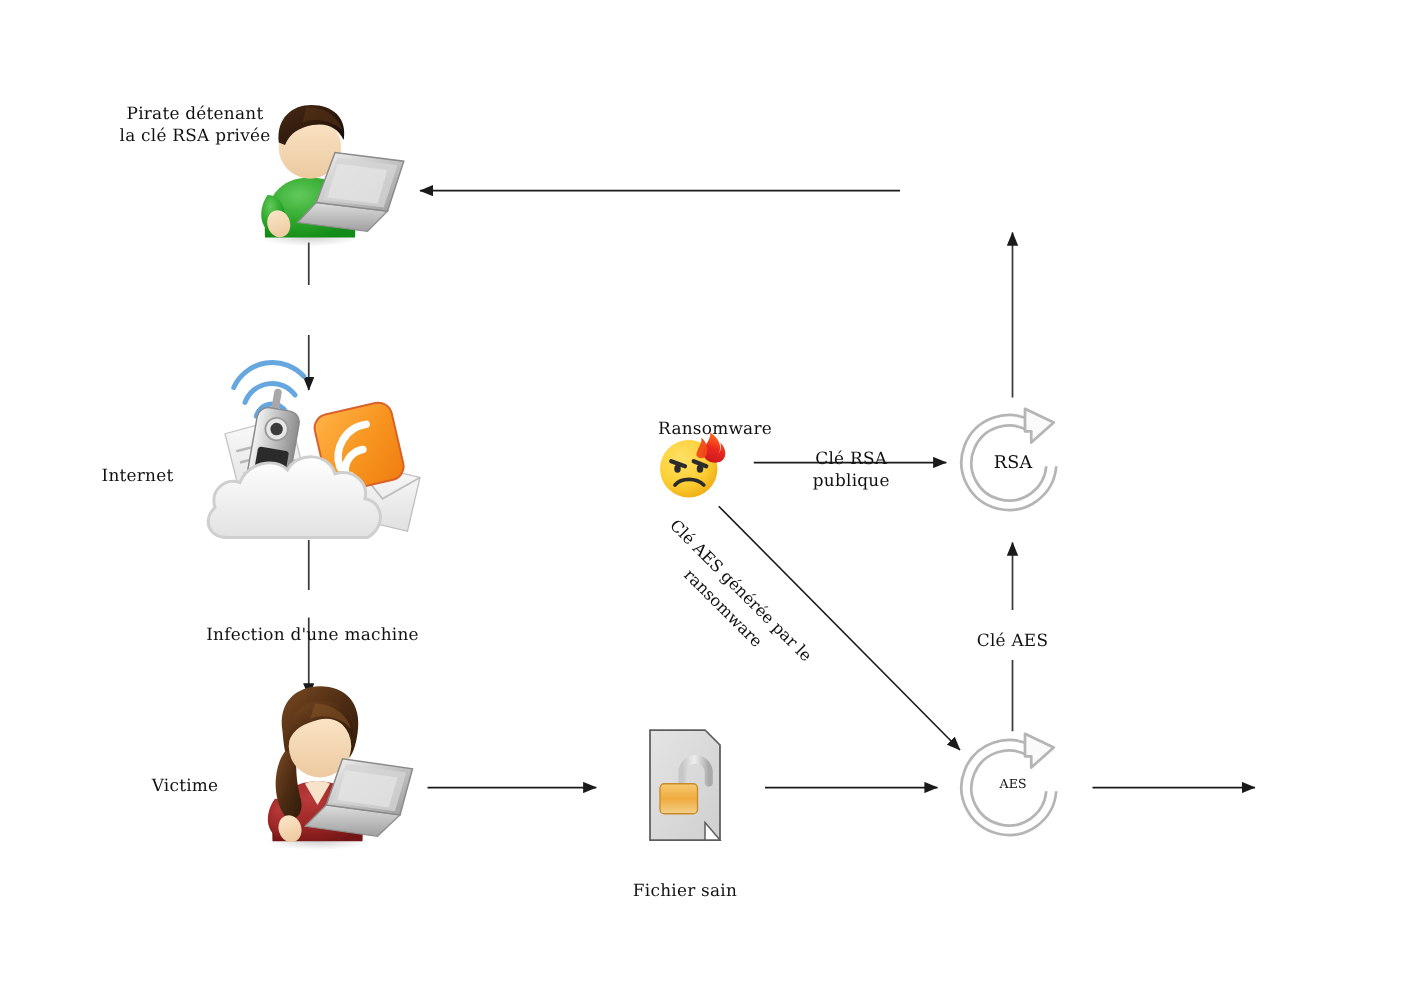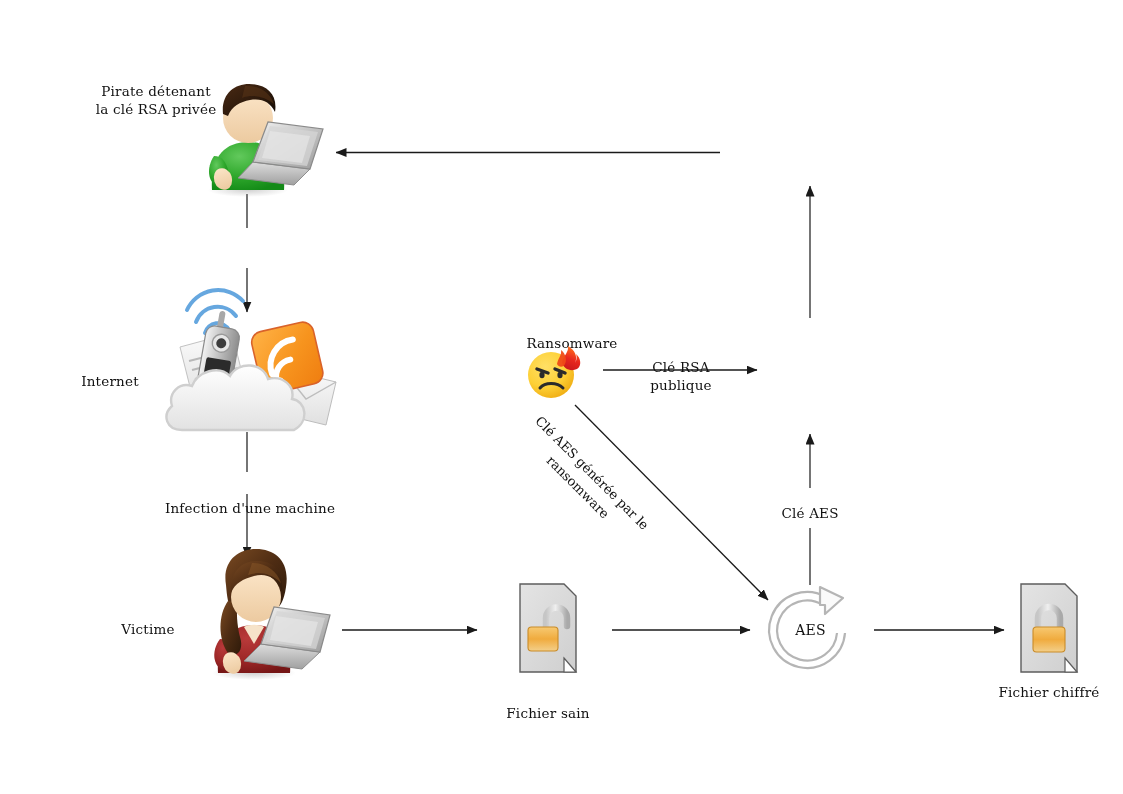--- a/index.html
+++ b/index.html
@@ -286,30 +286,40 @@
       <ellipse cx="18" cy="33" rx="2.6" ry="3.2" fill="#2b2b2b"></ellipse>
       <ellipse cx="36" cy="33" rx="2.6" ry="3.2" fill="#2b2b2b"></ellipse>
 
       <path d="M16 46 C21 40 33 40 39 46" stroke="#2b2b2b" stroke-width="3" fill="none" stroke-linecap="round"></path>
 
       <path d="M38 20 C40 13 45 10 44 4 C51 8 54 15 51 21 C53 18 53 14 52 12 C57 16 58 24 53 27 C47 30 39 27 38 20 Z" fill="url(#gFlame)"></path>
       <path d="M33 22 C34 16 38 13 37 8 C42 12 43 18 41 22 C40 25 35 26 33 22 Z" fill="#ef4b17" opacity="0.95"></path>
     </svg>
   </div>
 
+  <div class="node" style="left:763px; top:323px; width:95px; height:95px;">
+    <svg width="95" height="95" viewBox="0 0 95 95">
+      <g fill="none" stroke="#b5b5b5" stroke-width="2.2">
+        <path d="M63 14 A38 38 0 1 0 82 50"></path>
+        <path d="M60 22 A30 30 0 1 0 74 50"></path>
+      </g>
+      <path d="M57 4 L80 15 L62 31 L62 22 L57 22 Z" fill="#fafafa" stroke="#b5b5b5" stroke-width="2.2" stroke-linejoin="round"></path>
+    </svg>
+    <div class="lbl" style="left:0; top:38px; width:95px; text-align:center; font-size:14px;">RSA</div>
+  </div>
 
   <div class="node" style="left:763px; top:583px; width:95px; height:95px;">
     <svg width="95" height="95" viewBox="0 0 95 95">
       <g fill="none" stroke="#b5b5b5" stroke-width="2.2">
         <path d="M63 14 A38 38 0 1 0 82 50"></path>
         <path d="M60 22 A30 30 0 1 0 74 50"></path>
       </g>
       <path d="M57 4 L80 15 L62 31 L62 22 L57 22 Z" fill="#fafafa" stroke="#b5b5b5" stroke-width="2.2" stroke-linejoin="round"></path>
     </svg>
-    <div class="lbl" style="left:0; top:38px; width:95px; text-align:center; font-size:14px;">AES</div>
+    <div class="lbl" style="left:0; top:38px; width:95px; text-align:center; font-size:10px;">AES</div>
   </div>
 
   <div class="node" style="left:517px; top:582px; width:62px; height:92px;">
     <svg width="62" height="92" viewBox="0 0 62 92">
       <defs>
         <linearGradient id="gDoc" x1="0" y1="0" x2="1" y2="1">
           <stop offset="0%" stop-color="#e4e4e4"></stop>
           <stop offset="100%" stop-color="#cfcfcf"></stop>
         </linearGradient>
         <linearGradient id="gLock" x1="0" y1="0" x2="0" y2="1">
@@ -326,24 +336,14 @@
       <path d="M2 2 L46 2 L60 76 L2 90 Z" fill="none"></path>
       <path d="M3 2 L47 2 L59 14 L59 90 L3 90 Z" fill="url(#gDoc)" stroke="#5d5d5d" stroke-width="1.4"></path>
       <path d="M47 76 L59 90 L47 90 Z" fill="#ffffff" stroke="#5d5d5d" stroke-width="1.2"></path>
 
       <path d="M29 47 L29 36 A10.5 10.5 0 0 1 50 36 L50 44" fill="none" stroke="url(#gShackle)" stroke-width="6.5" stroke-linecap="round"></path>
       <rect x="11" y="45" width="30" height="24" rx="3.5" fill="url(#gLock)" stroke="#c98b28" stroke-width="1.1"></rect>
     </svg>
     <div class="lbl" style="left:-54px; top:98px; width:170px; text-align:center;margin-top:24px;">Fichier sain</div>
   </div>
 
-  <div class="node" style="left:1018px; top:582px; width:62px; height:92px;">
-    <svg width="62" height="92" viewBox="0 0 62 92">
-      <path d="M3 2 L47 2 L59 14 L59 90 L3 90 Z" fill="url(#gDoc)" stroke="#5d5d5d" stroke-width="1.4"></path>
-      <path d="M47 76 L59 90 L47 90 Z" fill="#ffffff" stroke="#5d5d5d" stroke-width="1.2"></path>
-
-      <path d="M20 47 L20 36 A11 11 0 0 1 42 36 L42 47" fill="none" stroke="url(#gShackle)" stroke-width="6.5" stroke-linecap="round"></path>
-      <rect x="15" y="45" width="32" height="25" rx="3.5" fill="url(#gLock)" stroke="#c98b28" stroke-width="1.1"></rect>
-    </svg>
-    <div class="lbl" style="left:-54px; top:101px; width:170px; text-align:center;">Fichier chiffré</div>
-  </div>
 
 </div>
 
 </body></html>

